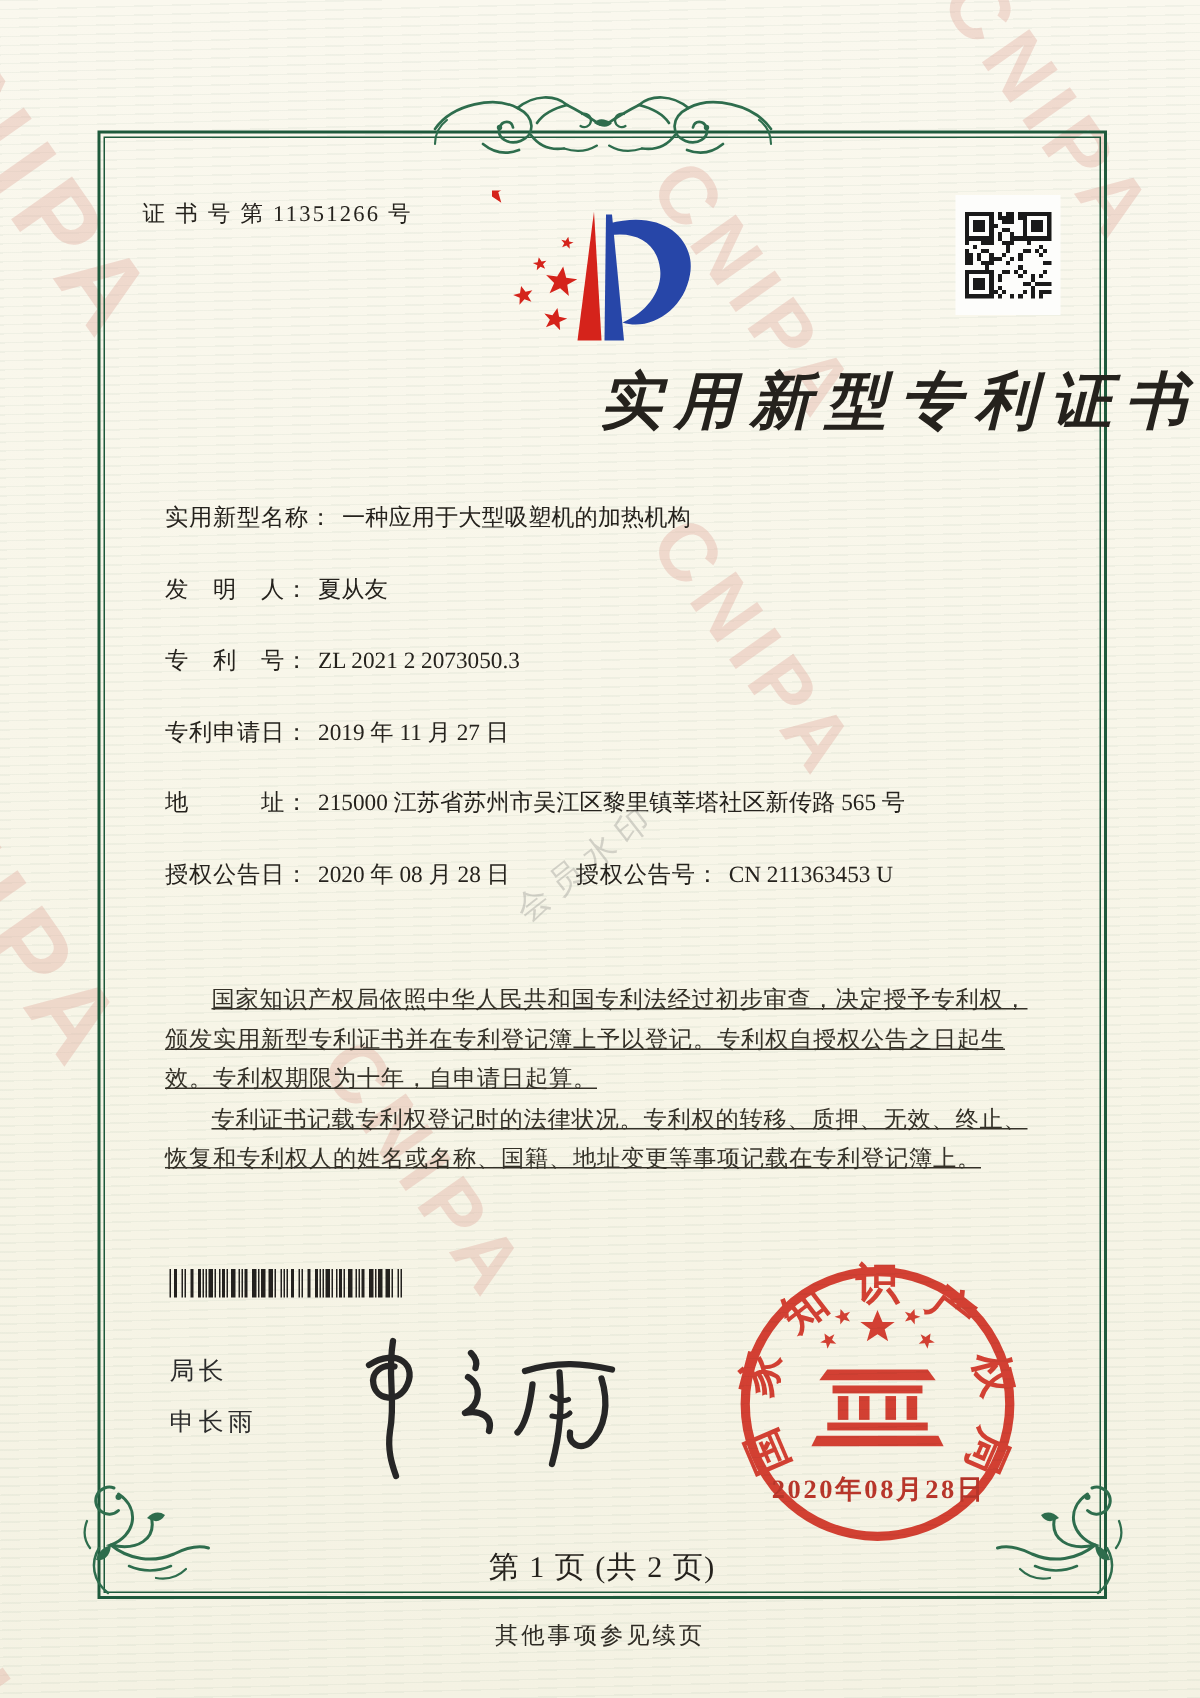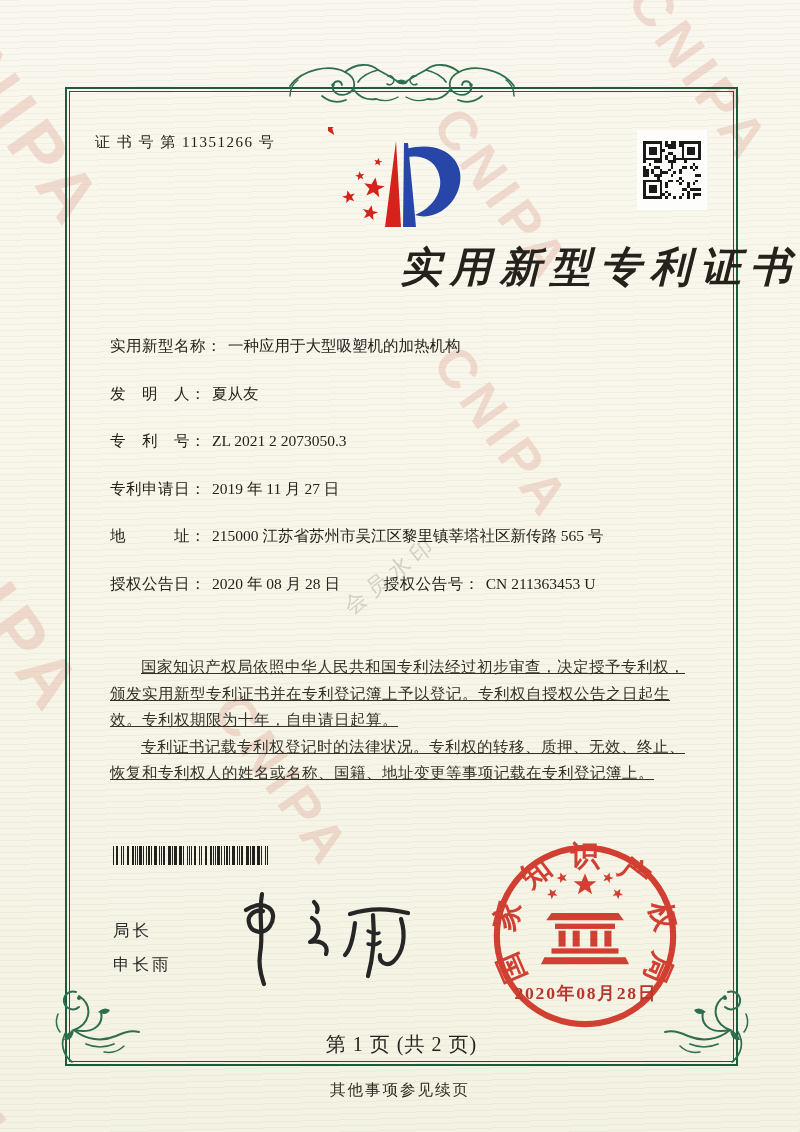--- a/index.html
+++ b/index.html
@@ -47,21 +47,21 @@
   .paras{position:absolute;left:110px;top:654px;width:586px;z-index:4;
       font-size:15.5px;line-height:26.5px;color:#343128;text-decoration:underline;}
   .paras p{text-indent:2em;letter-spacing:0.5px;}
   
   .barcode{position:absolute;left:113px;top:846px;width:206px;height:19px;
       display:flex;align-items:stretch;z-index:4;}
   .barcode div{background:#23211e;height:100%;}
   
   .sig-labels{position:absolute;left:113px;top:906px;z-index:4;
       font-family:"Liberation Sans","DejaVu Sans",sans-serif;
-      font-size:16.5px;color:#2b2b2b;letter-spacing:3px;line-height:1;margin-top:16px;}
+      font-size:16.5px;color:#2b2b2b;letter-spacing:3px;line-height:1;}
   .sig-labels .line1{margin-bottom:17px;}
   .signature{position:absolute;left:222px;top:882px;z-index:4;}
   
   .seal{position:absolute;left:488px;top:839px;width:194px;height:194px;z-index:6;
       opacity:0.88;mix-blend-mode:multiply;}
   
   .page-info{position:absolute;left:65px;top:1031px;width:673px;text-align:center;
       font-size:20px;z-index:4;letter-spacing:1px;}
   .cont-note{position:absolute;left:0;top:1080px;width:800px;text-align:center;
       font-size:15.5px;z-index:4;letter-spacing:2px;color:#2e2b24;}

